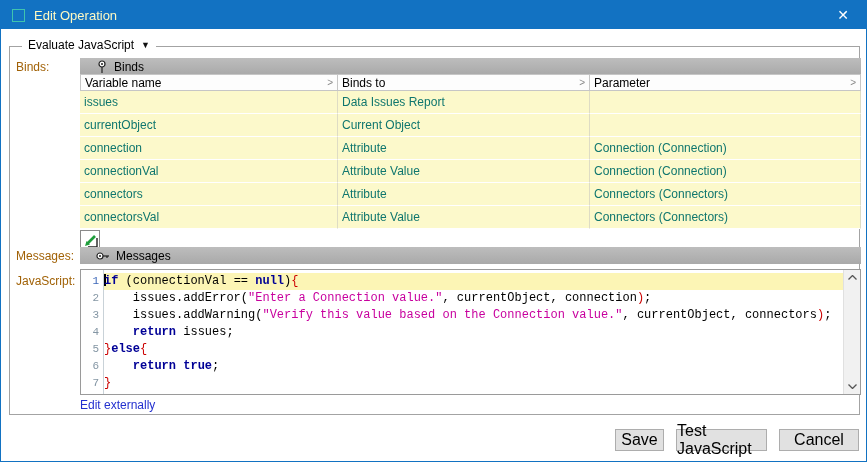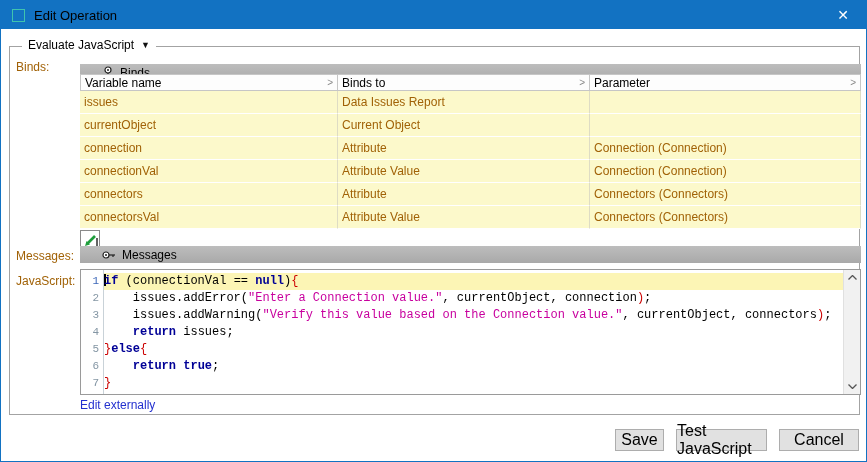--- a/index.html
+++ b/index.html
@@ -3,44 +3,44 @@
 <meta charset="utf-8">
 <style>
   * { box-sizing: border-box; margin: 0; padding: 0; }
   html,body { width:867px; height:462px; }
   body { font-family:"Liberation Sans", sans-serif; font-size:12px; background:#fff; }
   #window { position:relative; width:867px; height:462px; background:#fff; border:1px solid #1272c2; overflow:hidden; }
 
   
   .titlebar { position:absolute; top:0; left:0; right:0; height:28px; background:#1272c2; display:flex; align-items:center; }
   .app-icon { width:13px; height:13px; border:1px solid #3fc3ae; margin-left:11px; flex:0 0 auto; }
-  .title { color:#000000; font-size:13px; margin-left:9px; }
+  .title { color:#fef9c3; font-size:13px; margin-left:9px; }
   .close-btn { margin-left:auto; width:46px; height:28px; color:#fff; display:flex; align-items:center; justify-content:center; font-size:14px; cursor:default; }
 
   
   .groupbox { position:absolute; left:8px; top:45px; width:851px; height:369px; border:1px solid #a3a3a3; background:#fff; }
   .group-label { position:absolute; top:-9px; left:12px; background:#fff; padding:0 6px; display:flex; align-items:center; gap:7px; }
   .group-label .dd { font-size:9px; color:#111; }
 
   .field-label { position:absolute; left:6px; color:#a16207; }
 
-  .section-bar { position:absolute; left:70px; width:781px; height:17px; background:linear-gradient(#bdbdbd,#a9a9a9); display:flex; align-items:center; padding-left:22px; gap:6px;margin-top:6px; }
+  .section-bar { position:absolute; left:70px; width:781px; height:17px; background:linear-gradient(#bdbdbd,#a9a9a9); display:flex; align-items:center; padding-left:16px; gap:6px; }
   .section-bar span { color:#000; }
 
   
   .tbl-header { position:absolute; left:70px; top:27px; width:812px; height:17px; display:flex; }
   .th { background:#fdfdfd; border:1px solid #c6c6c6; border-left:none; height:17px; display:flex; align-items:center; padding:0 4px; }
   .th:first-child { border-left:1px solid #c6c6c6; }
   .th .lbl { flex:1; }
   .th .chev { color:#8a8a8a; font-size:10px; }
   .c1 { width:258px; } .c2 { width:252px; } .c3 { width:271px; }
 
   .tbl-body { position:absolute; left:70px; top:44px; width:781px; }
   .trow { display:flex; height:23px; }
-  .td { background:#fcf9cb; border-bottom:1px solid #fff; border-right:1px solid #dedcc4; height:23px; display:flex; align-items:center; padding:0 4px; color:#a16207; }
+  .td { background:#fcf9cb; border-bottom:1px solid #fff; border-right:1px solid #dedcc4; height:23px; display:flex; align-items:center; padding:0 4px; color:#0f766e; }
 
   .mini-btn { position:absolute; left:70px; top:183px; width:20px; height:20px; background:#fff; border:1px solid #8a8a8a; display:flex; align-items:center; justify-content:center; }
 
   
   .editor { position:absolute; left:70px; top:222px; width:781px; height:126px; border:1px solid #9a9a9a; background:#fff; display:flex; }
   .gutter { width:23px; background:#fff; border-right:1px solid #c9d2d8; padding-top:3px; }
   .gutter div { height:17px; line-height:17px; text-align:right; padding-right:4px; font-family:"Liberation Mono", monospace; font-size:11px; color:#8496a4; }
   .gutter div.cur { color:#3c67b8; }
   .codearea { flex:1; padding-top:3px; overflow:hidden; }
   .cline { height:17px; line-height:17px; white-space:pre; font-family:"Liberation Mono", monospace; font-size:12px; padding-left:0; color:#000; }
@@ -142,21 +142,21 @@
     <div class="mini-btn">
       <svg width="15" height="15" viewBox="0 0 15 15">
         <polyline points="14,5 14,14 5,14" fill="none" stroke="#222" stroke-width="1.4"></polyline>
         <line x1="12" y1="3" x2="4" y2="11" stroke="#1f9e3c" stroke-width="2.6"></line>
         <polygon points="2,13 7,11.4 3.6,8" fill="#1f9e3c"></polygon>
       </svg>
     </div>
 
     <div class="field-label" style="top:202px;">Messages:</div>
 
-    <div class="section-bar" style="top:193px;">
+    <div class="section-bar" style="top:200px;">
       <svg width="14" height="12" viewBox="0 0 14 12">
         <circle cx="4" cy="6" r="3" fill="#fff" stroke="#222" stroke-width="1.2"></circle>
         <circle cx="4" cy="6" r="1" fill="#222"></circle>
         <line x1="7" y1="6" x2="13" y2="6" stroke="#222" stroke-width="1.2"></line>
         <line x1="11" y1="6" x2="11" y2="8" stroke="#222" stroke-width="1.2"></line>
       </svg>
       <span>Messages</span>
     </div>
 
     <div class="field-label" style="top:227px;">JavaScript:</div>

